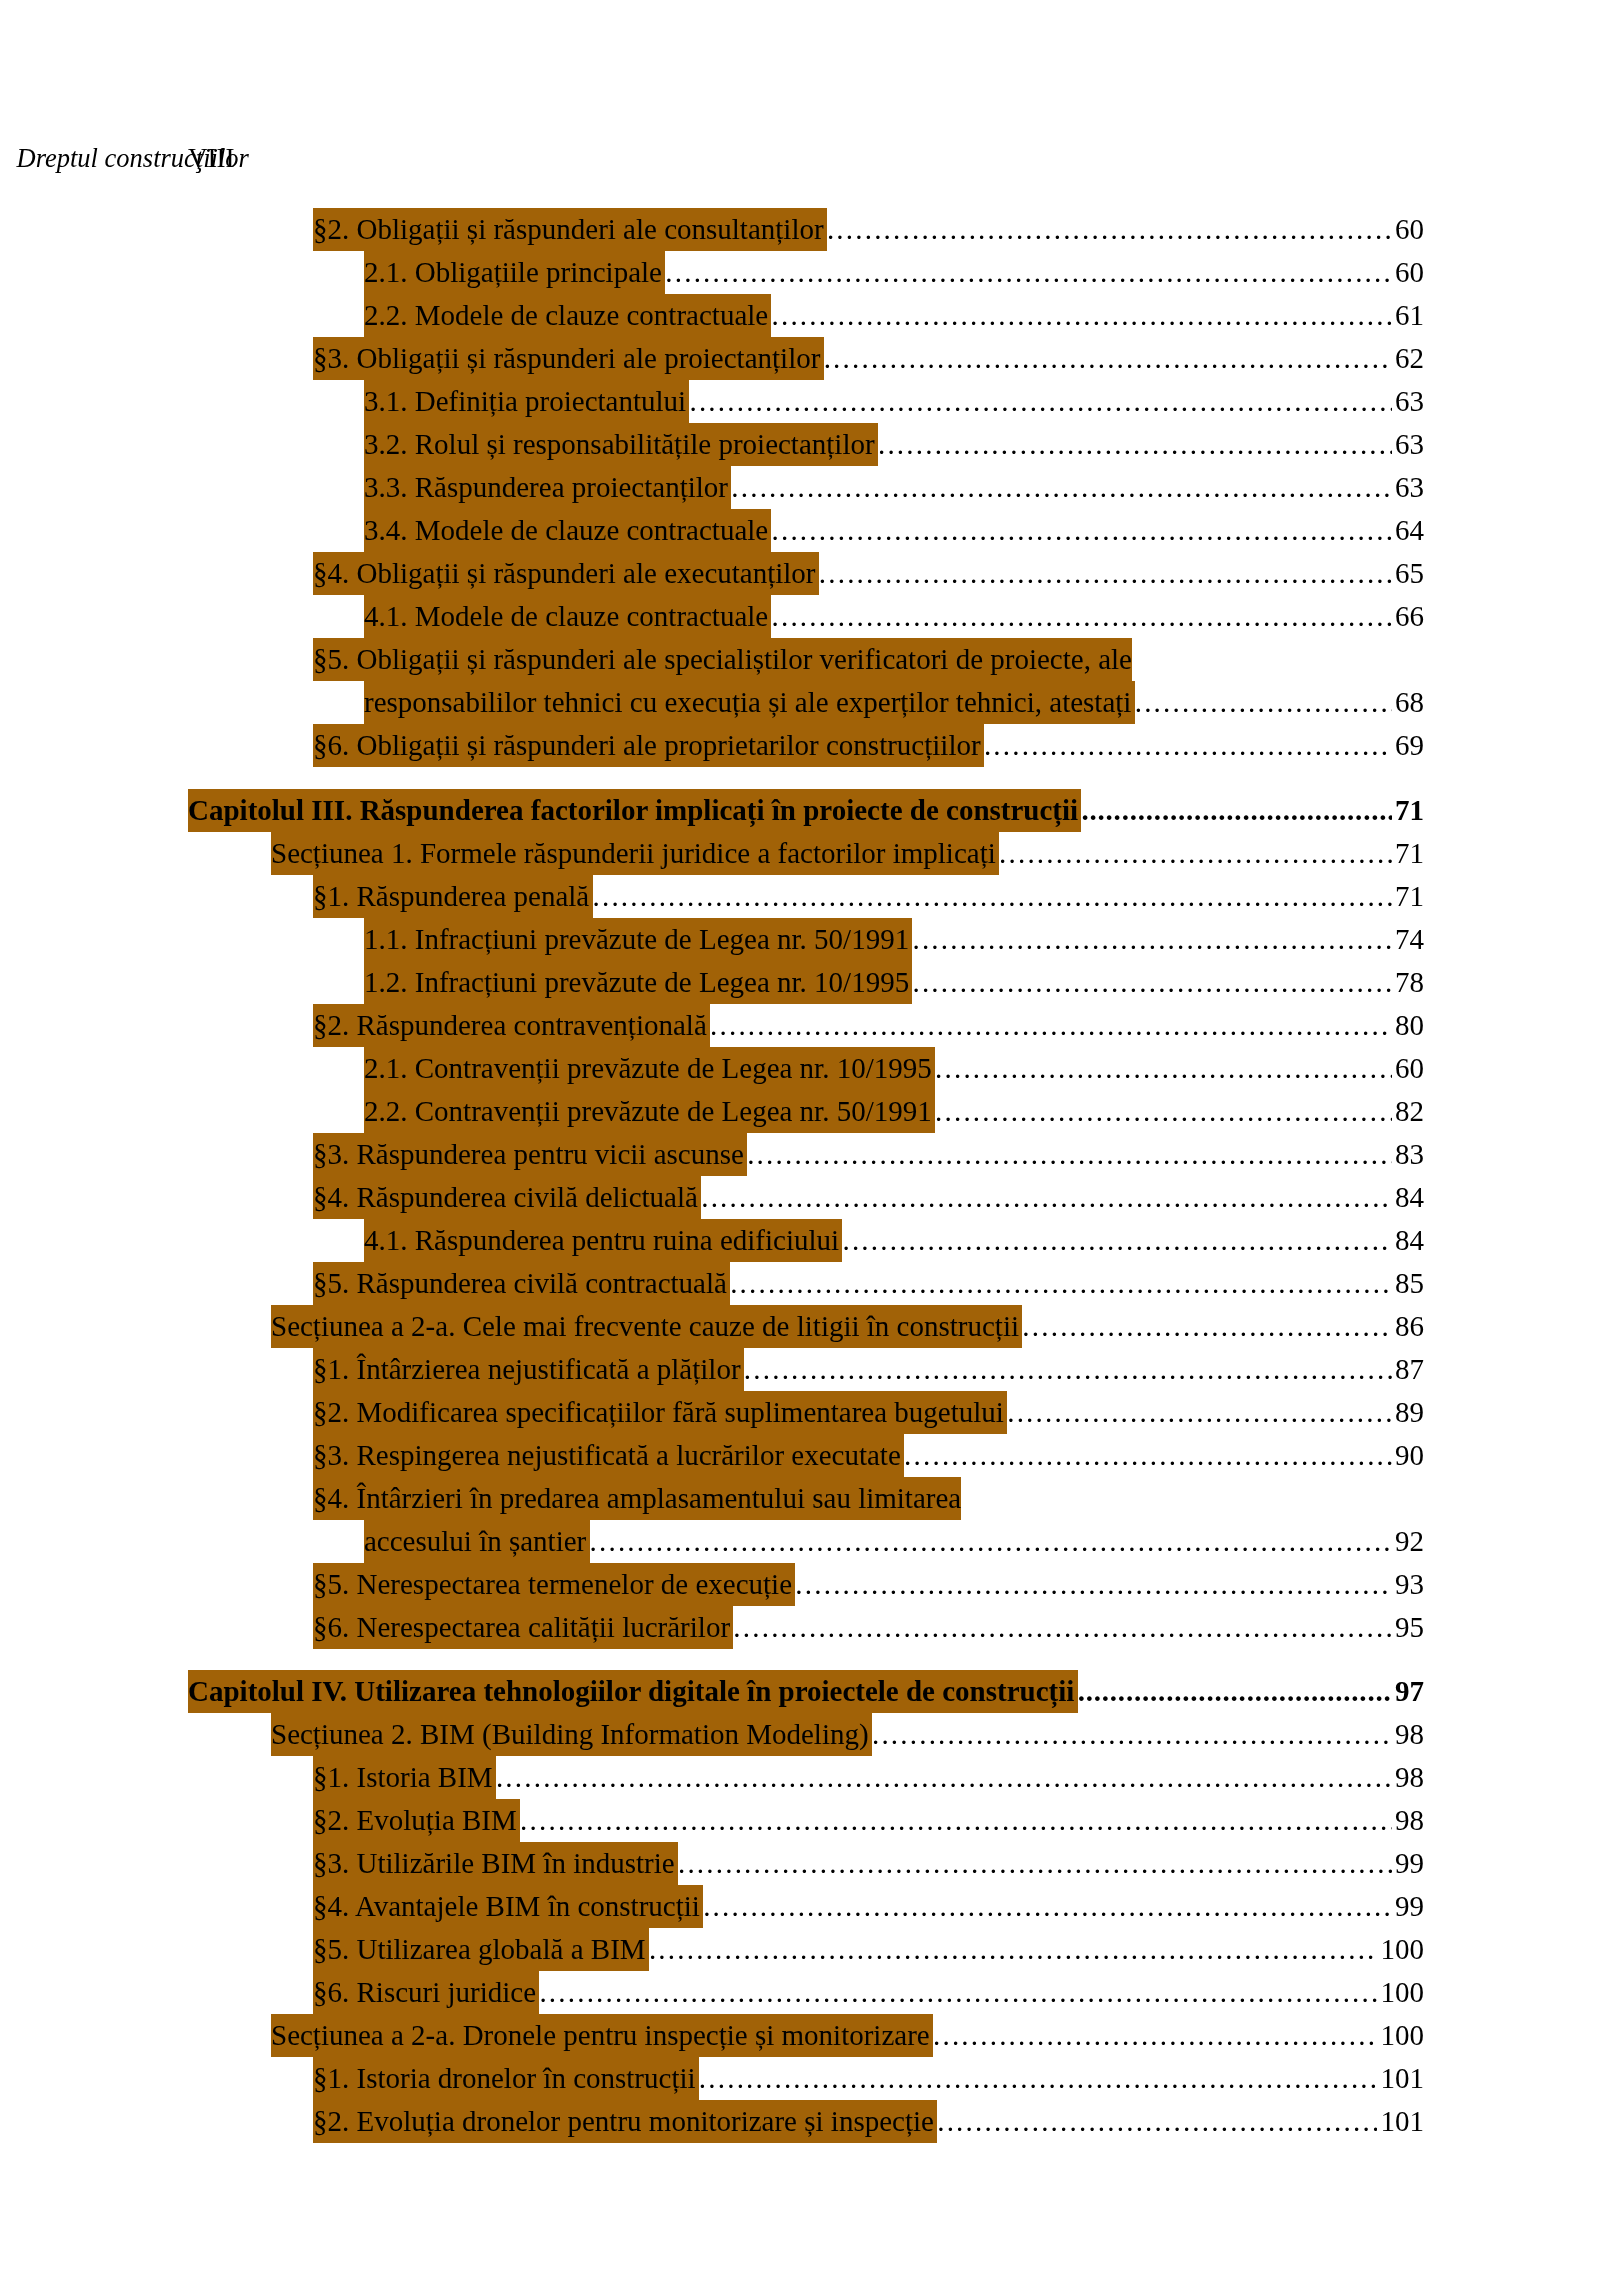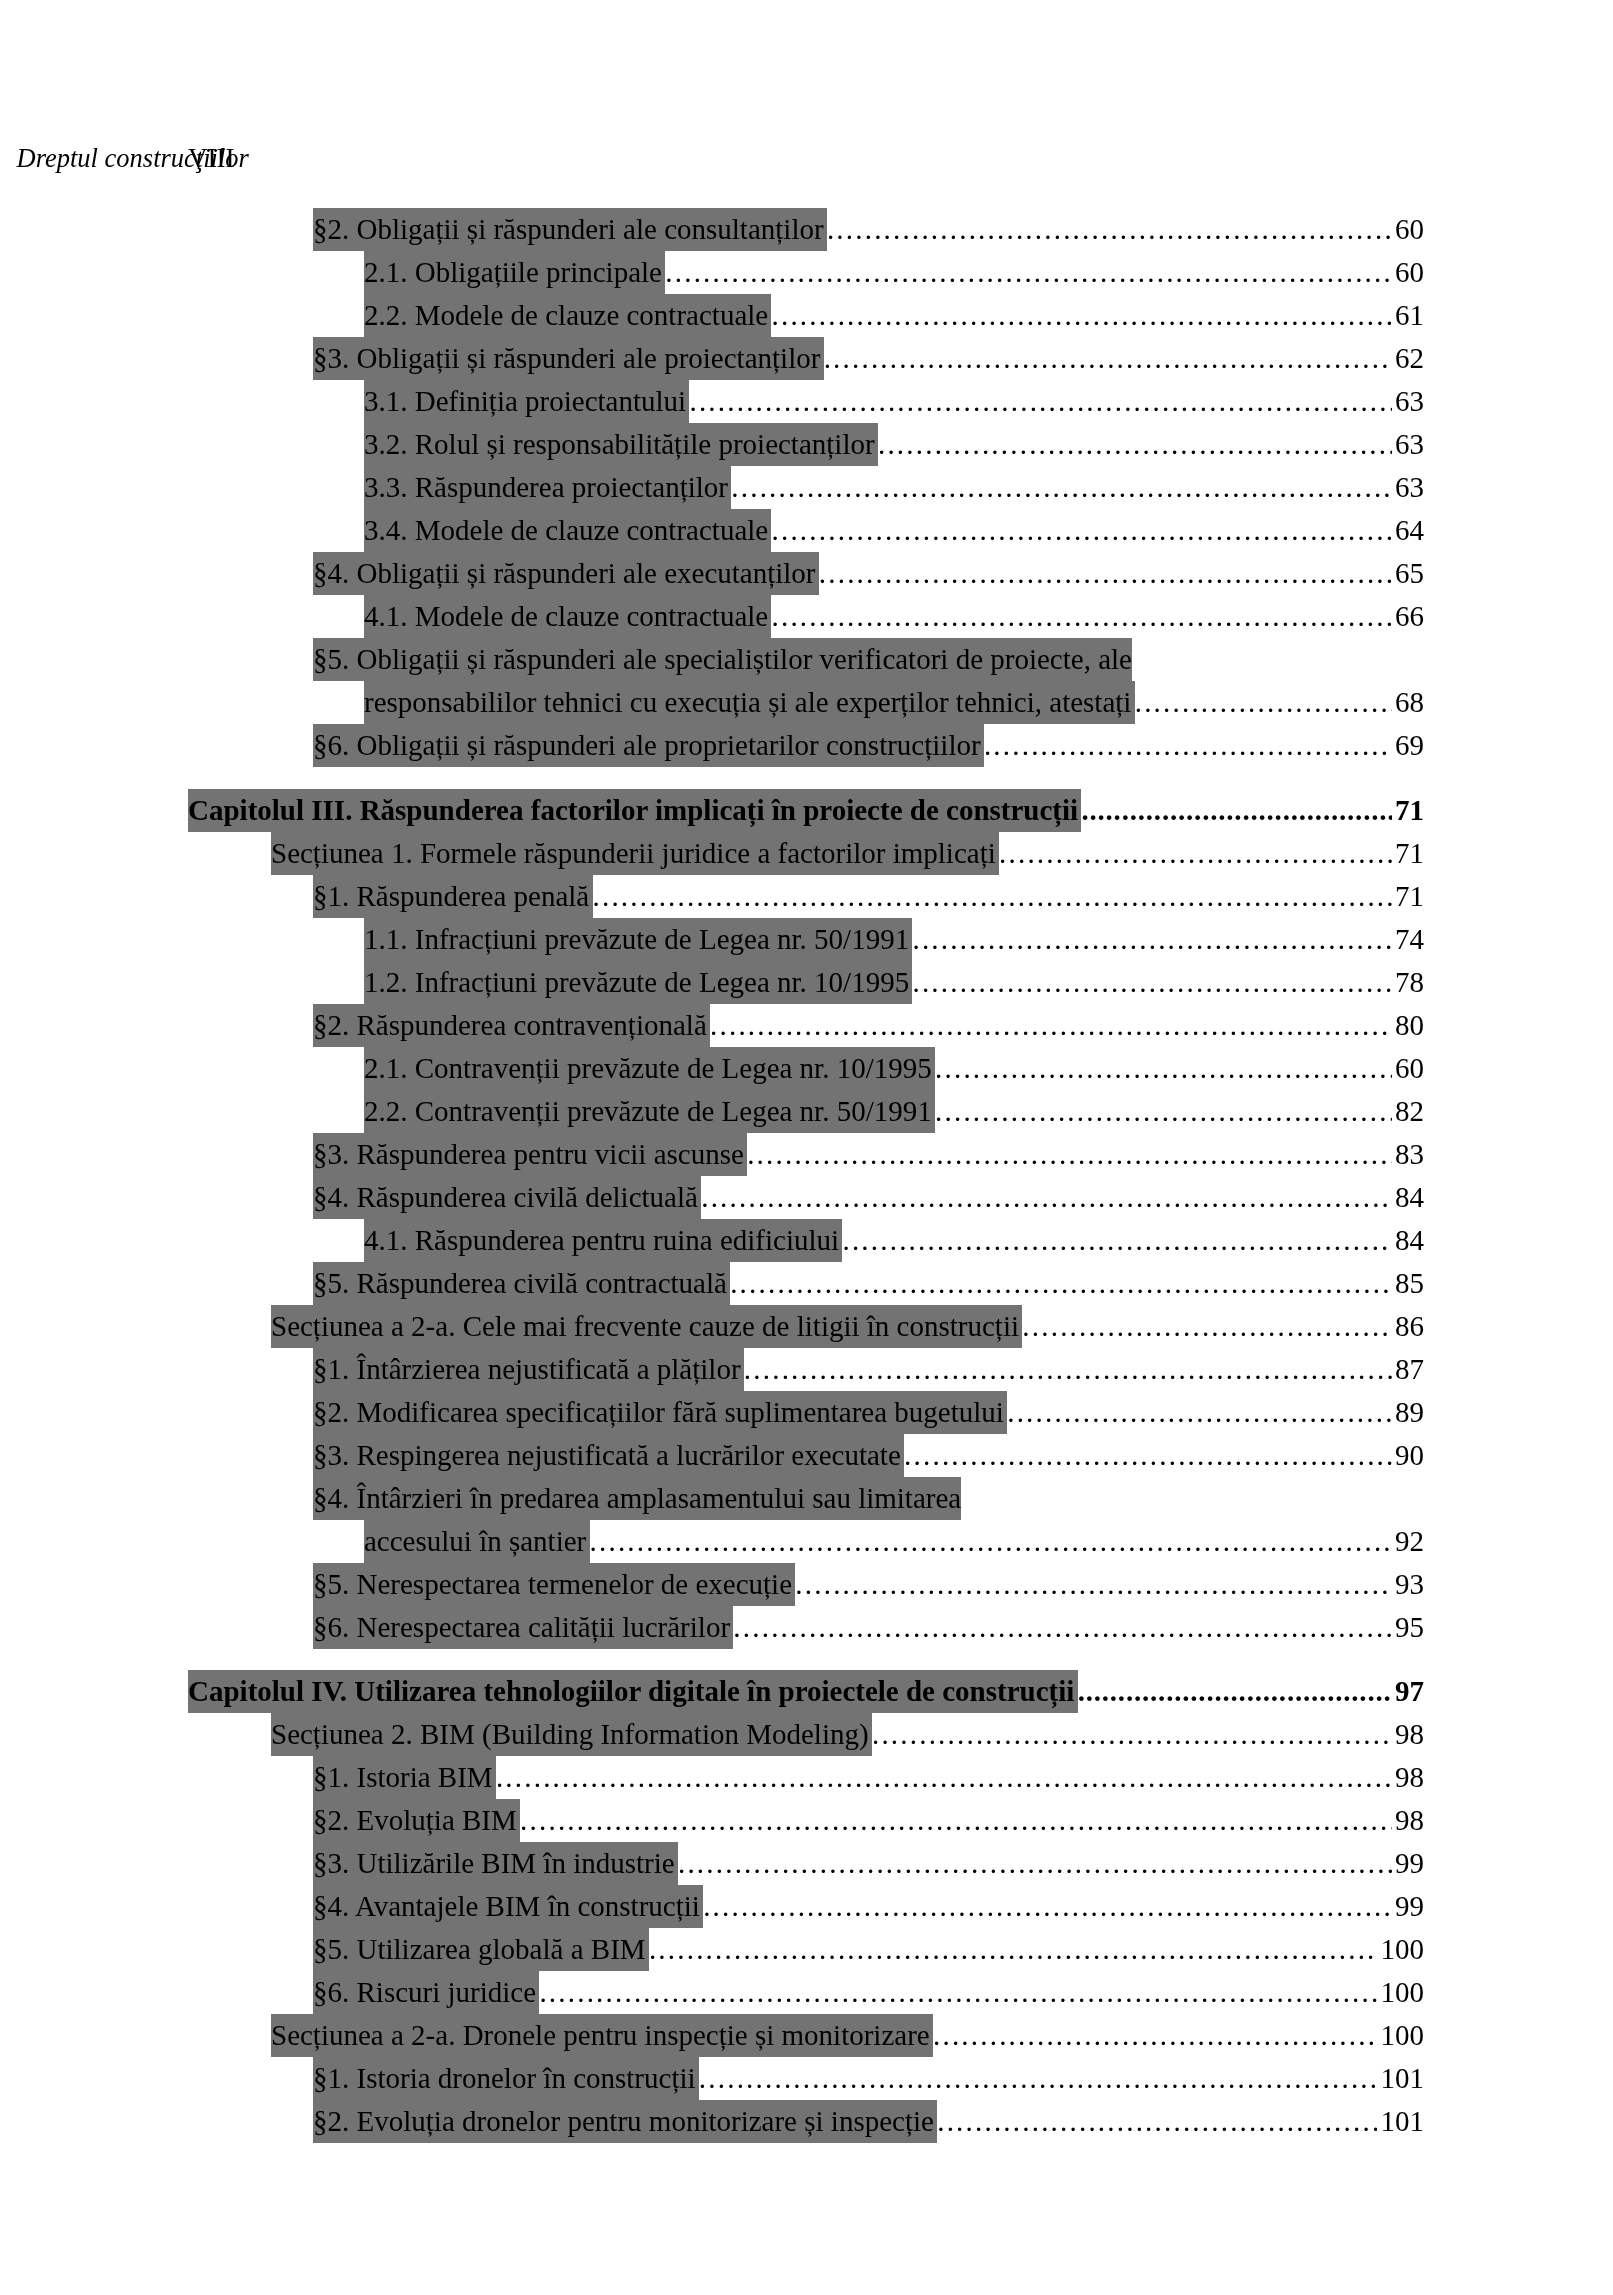--- a/index.html
+++ b/index.html
@@ -20,21 +20,21 @@
     .toc { position: absolute; left: 0; top: 208px; width: 1613px; }
     .toc-row {
       position: relative; height: 43px; line-height: 43px;
       font-size: 29px; white-space: nowrap;
     }
     .toc-row.chapter { font-weight: bold; margin-top: 21.5px; text-decoration: underline; }
     .toc-row .entry {
       position: absolute; right: 189px; display: flex; align-items: baseline;
       overflow: hidden;
     }
-    .toc-row .label { flex: 0 0 auto; background: #737373; padding-right: 3.3px; }
+    .toc-row .label { flex: 0 0 auto; background: #a16207; padding-right: 3.3px; }
     .toc-row .leader {
       flex: 1 1 auto; overflow: hidden; white-space: nowrap; font-weight: normal;
       letter-spacing: 2.2px;
     }
     .toc-row.chapter .leader { font-weight: bold; letter-spacing: 0.8px; }
     .toc-row .pg { flex: 0 0 auto; padding-left: 3.3px; }
     .toc-row.wrap-first .label { padding-right: 0; }
     .lvl-0 .entry { left: 188px; }
     .lvl-1 .entry { left: 271px; }
     .lvl-2 .entry { left: 313px; }

